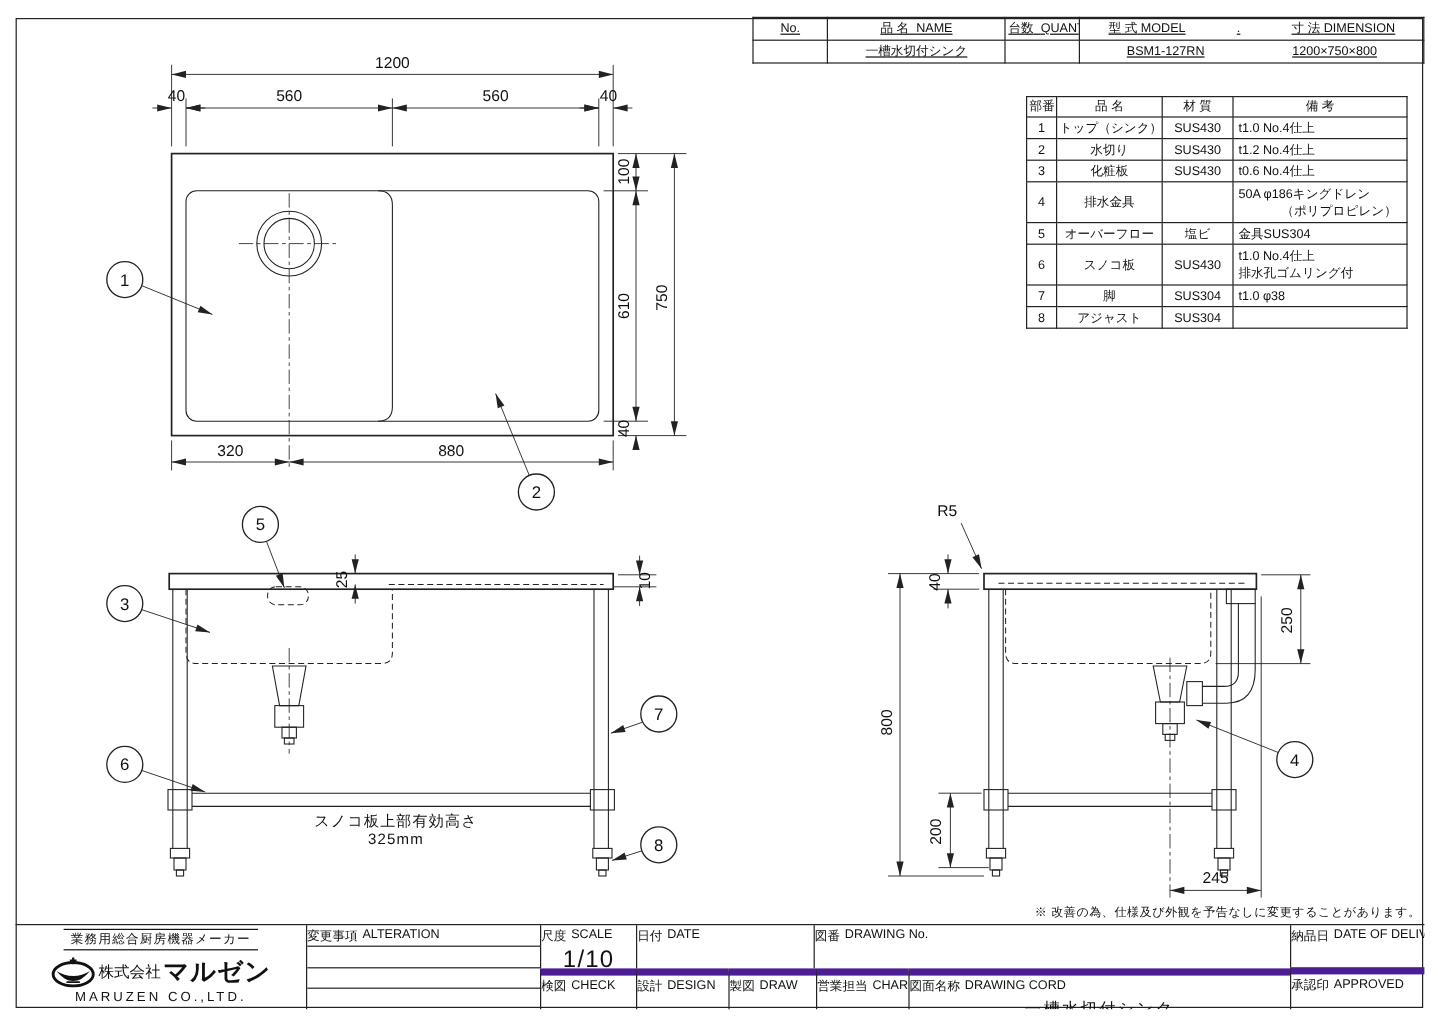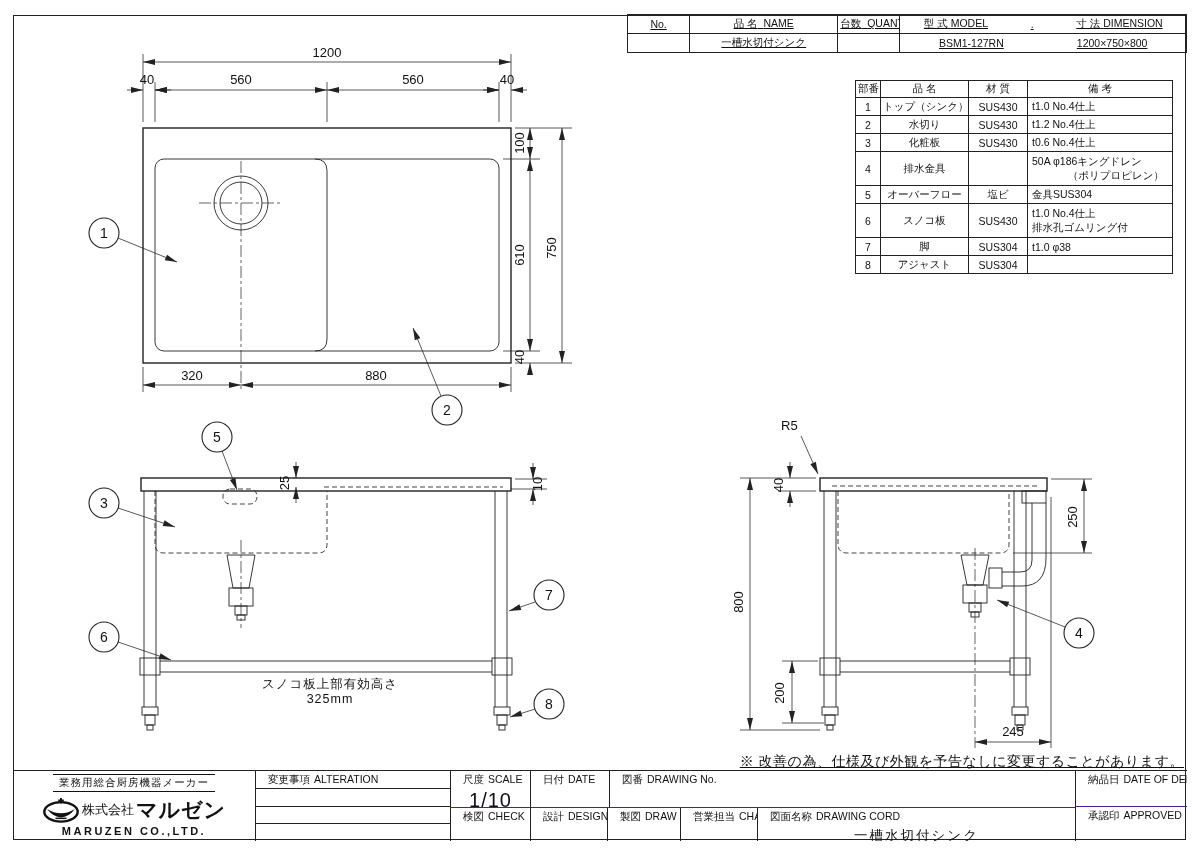--- a/index.html
+++ b/index.html
@@ -29,33 +29,33 @@
   .header-table{width:560px;border:1.6px solid #222;}
   .header-table td,.header-table th{height:18px;text-decoration:underline;}
   .parts-table{width:317px;border:1.4px solid #222;padding-left:18px;}
   .rh{height:17px;} .r1{height:18px;} .r2{height:34px;}
   .c-note{text-align:left !important;padding-left:4px !important;}
   .hcell{display:flex;justify-content:space-around;align-items:center;}
 
   
   .tblock{left:13px;top:770px;width:1174px;height:70px;border-top:1.4px solid #222;box-sizing:border-box;}
   .tb-cell{position:absolute;box-sizing:border-box;border-left:1px solid #222;
-        font-size:10.5px;padding:2px 12px;overflow:hidden;}
-  .tb-top{border-top:1px solid #4c1d95;}
+        font-size:10.5px;padding:2px 0;overflow:hidden;}
+  .tb-top{border-top:6px solid #4c1d95;}
   .lblrow{display:flex;gap:4px;white-space:nowrap;}
   .alt-line{position:absolute;left:0;right:0;border-top:1px solid #222;}
   .scale-val{text-align:center;font-size:20px;margin-top:2px;letter-spacing:1px;}
   .cord-val{text-align:center;font-size:13.5px;margin-top:3px;letter-spacing:2px;}
   .company{left:0;top:0;width:242px;height:70px;border-left:none;text-align:center;}
   .tagline{display:inline-block;border-top:1.4px solid #111;border-bottom:1.4px solid #111;
         padding:1px 6px;font-size:10.5px;letter-spacing:1px;margin-top:1px;}
   .logorow{display:flex;align-items:center;justify-content:center;gap:2px;margin-top:4px;}
   .kabushiki{font-size:13px;} .maruzen{font-size:21px;font-weight:bold;letter-spacing:1px;}
-  .name-en{font-size:11px;letter-spacing:2.5px;margin-top:1px;font-weight:bold;}
-  .disclaimer{right:16px;top:753px;font-size:14px;letter-spacing:0.5px;text-decoration:underline;}
+  .name-en{font-size:11px;letter-spacing:2.5px;margin-top:1px;}
+  .disclaimer{right:16px;top:753px;font-size:10px;letter-spacing:0.5px;}
 </style>
 </head>
 <body>
 
 <div class="page">
   <div class="page-border"></div>
 
   <svg class="abs" style="left:0;top:0" width="1200" height="848" viewBox="0 0 1200 848">
     <defs>
       <marker id="arr" orient="auto-start-reverse" markerUnits="userSpaceOnUse" markerWidth="14" markerHeight="10" refX="13" refY="5">
@@ -391,21 +391,21 @@
           <span>SCALE</span>
         </div>
       <div class="scale-val">1/10</div>
     </div>
     <div class="tb-cell" style="left:517px;top:0;width:115px;height:36px">
       <div class="lblrow">
           <span>日付</span>
           <span>DATE</span>
         </div>
     </div>
-    <div class="tb-cell" style="left:596px;top:0;width:275px;height:36px">
+    <div class="tb-cell" style="left:665px;top:0;width:275px;height:36px">
       <div class="lblrow">
           <span>図番</span>
           <span>DRAWING No.</span>
         </div>
     </div>
     <div class="tb-cell" style="left:1062px;top:0;width:112px;height:35px">
       <div class="lblrow">
           <span>納品日</span>
           <span>DATE OF DELIVERY</span>
         </div>

